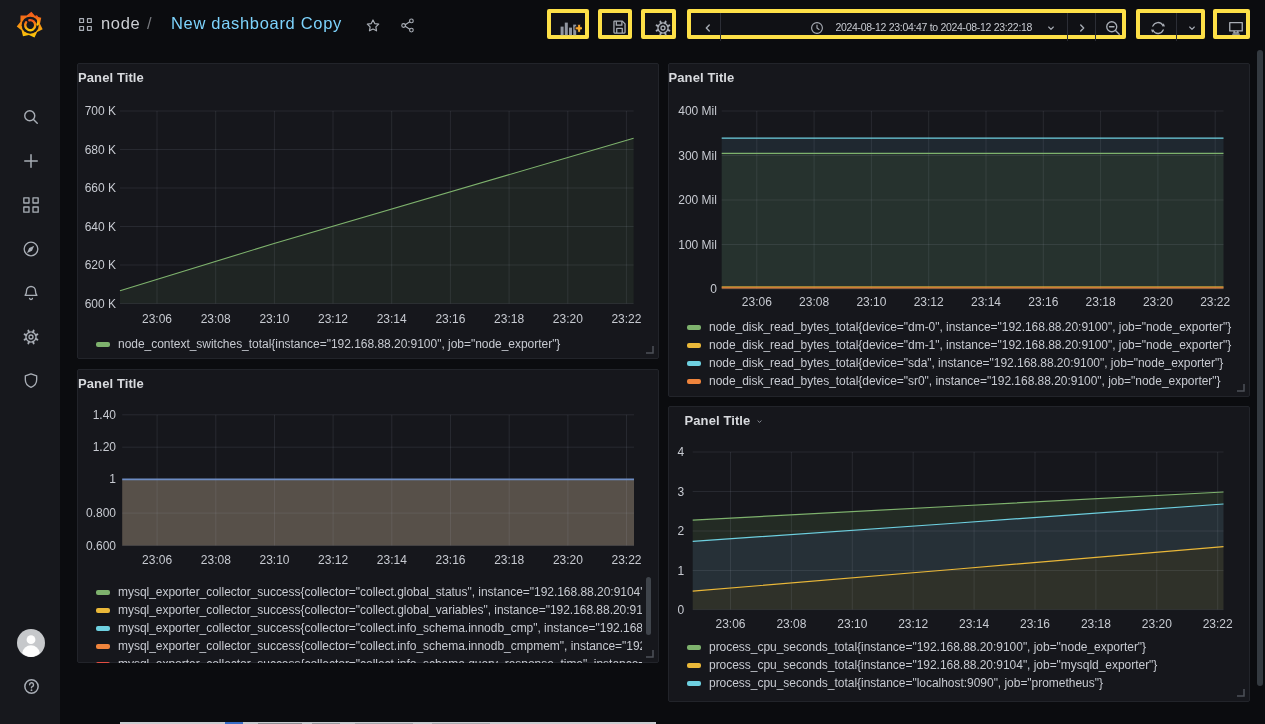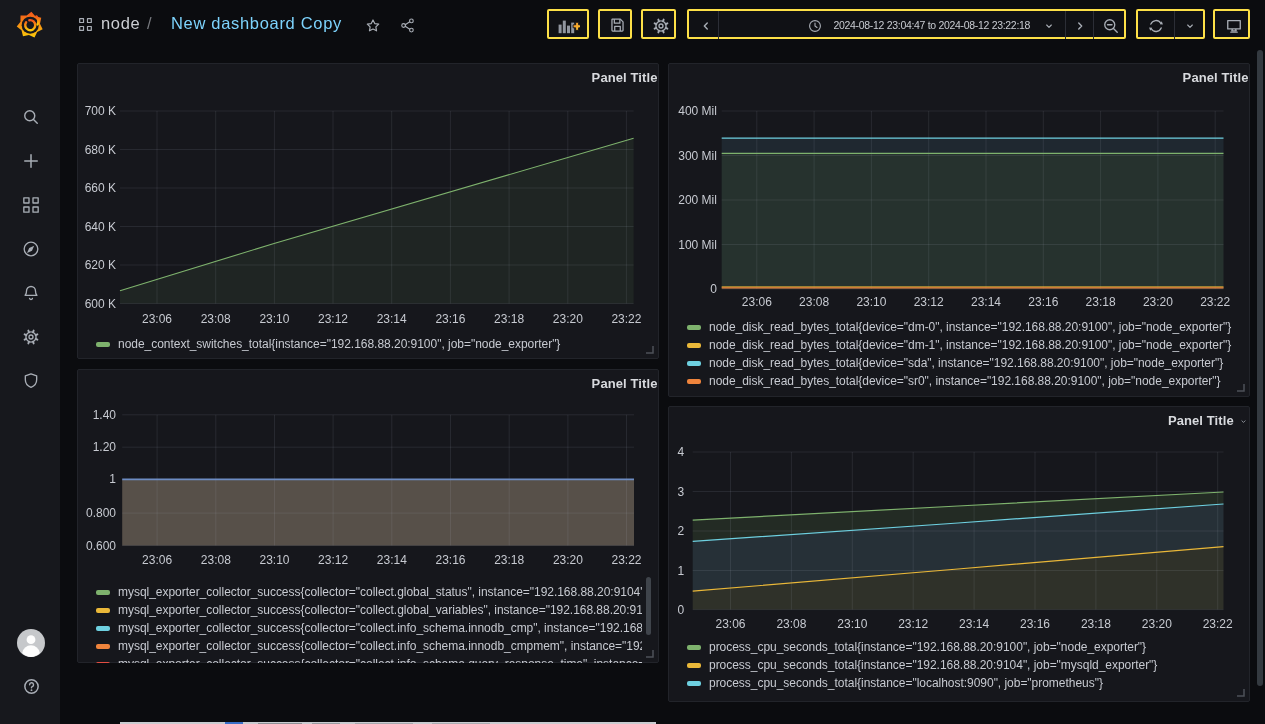--- a/index.html
+++ b/index.html
@@ -1,23 +1,23 @@
 <!DOCTYPE html>
 <html><head><meta charset="utf-8">
 <style>
 *{margin:0;padding:0;box-sizing:border-box}
 html,body{width:1265px;height:724px;overflow:hidden;background:#0b0c0f;font-family:"Liberation Sans",sans-serif;-webkit-font-smoothing:antialiased}
 #page{position:relative;width:1260px;height:724px}
 #sidebar{position:absolute;left:0;top:0;width:60px;height:724px;background:#17181d}
 .panel{position:absolute;background:#16171c;border:1px solid #22242a;border-radius:2px}
-.ptitle{position:absolute;top:6px;left:0;right:0;text-align:right;font-size:13px;font-weight:700;color:#d8dade;letter-spacing:0.1px}
+.ptitle{position:absolute;top:6px;left:0;right:0;text-align:left;font-size:13px;font-weight:700;color:#d8dade;letter-spacing:0.1px}
 .lrow{position:absolute;height:18px;width:100%}
 .dash{position:absolute;top:6.75px;width:14px;border-radius:2px}
 .ltxt{position:absolute;top:1px;font-size:12px;letter-spacing:-0.03px;color:#c7cad1;white-space:nowrap}
-.tbtn{position:absolute;top:9px;height:30.4px;background:#101115;border:2px solid #fde047;border-radius:2px}
+.tbtn{position:absolute;top:9px;height:30.4px;background:#101115;border:4px solid #fde047;border-radius:2px}
 .tsep{position:absolute;top:0;width:1px;height:28.4px;background:#2c2e36}
 .ttime{position:absolute;left:145px;top:8px;font-size:10.5px;letter-spacing:-0.31px;color:#c9ccd2;white-space:nowrap}
 .bc{position:absolute;top:14px;font-size:16.5px;letter-spacing:0.68px;white-space:nowrap}
 </style></head>
 <body>
 <div id="page">
 <div id="sidebar">
       <svg style="position:absolute;left:16px;top:10px" width="28" height="29" viewBox="0 0 64 66">
 <defs>
           <linearGradient id="glg" x1="0" y1="0" x2="0" y2="1">

